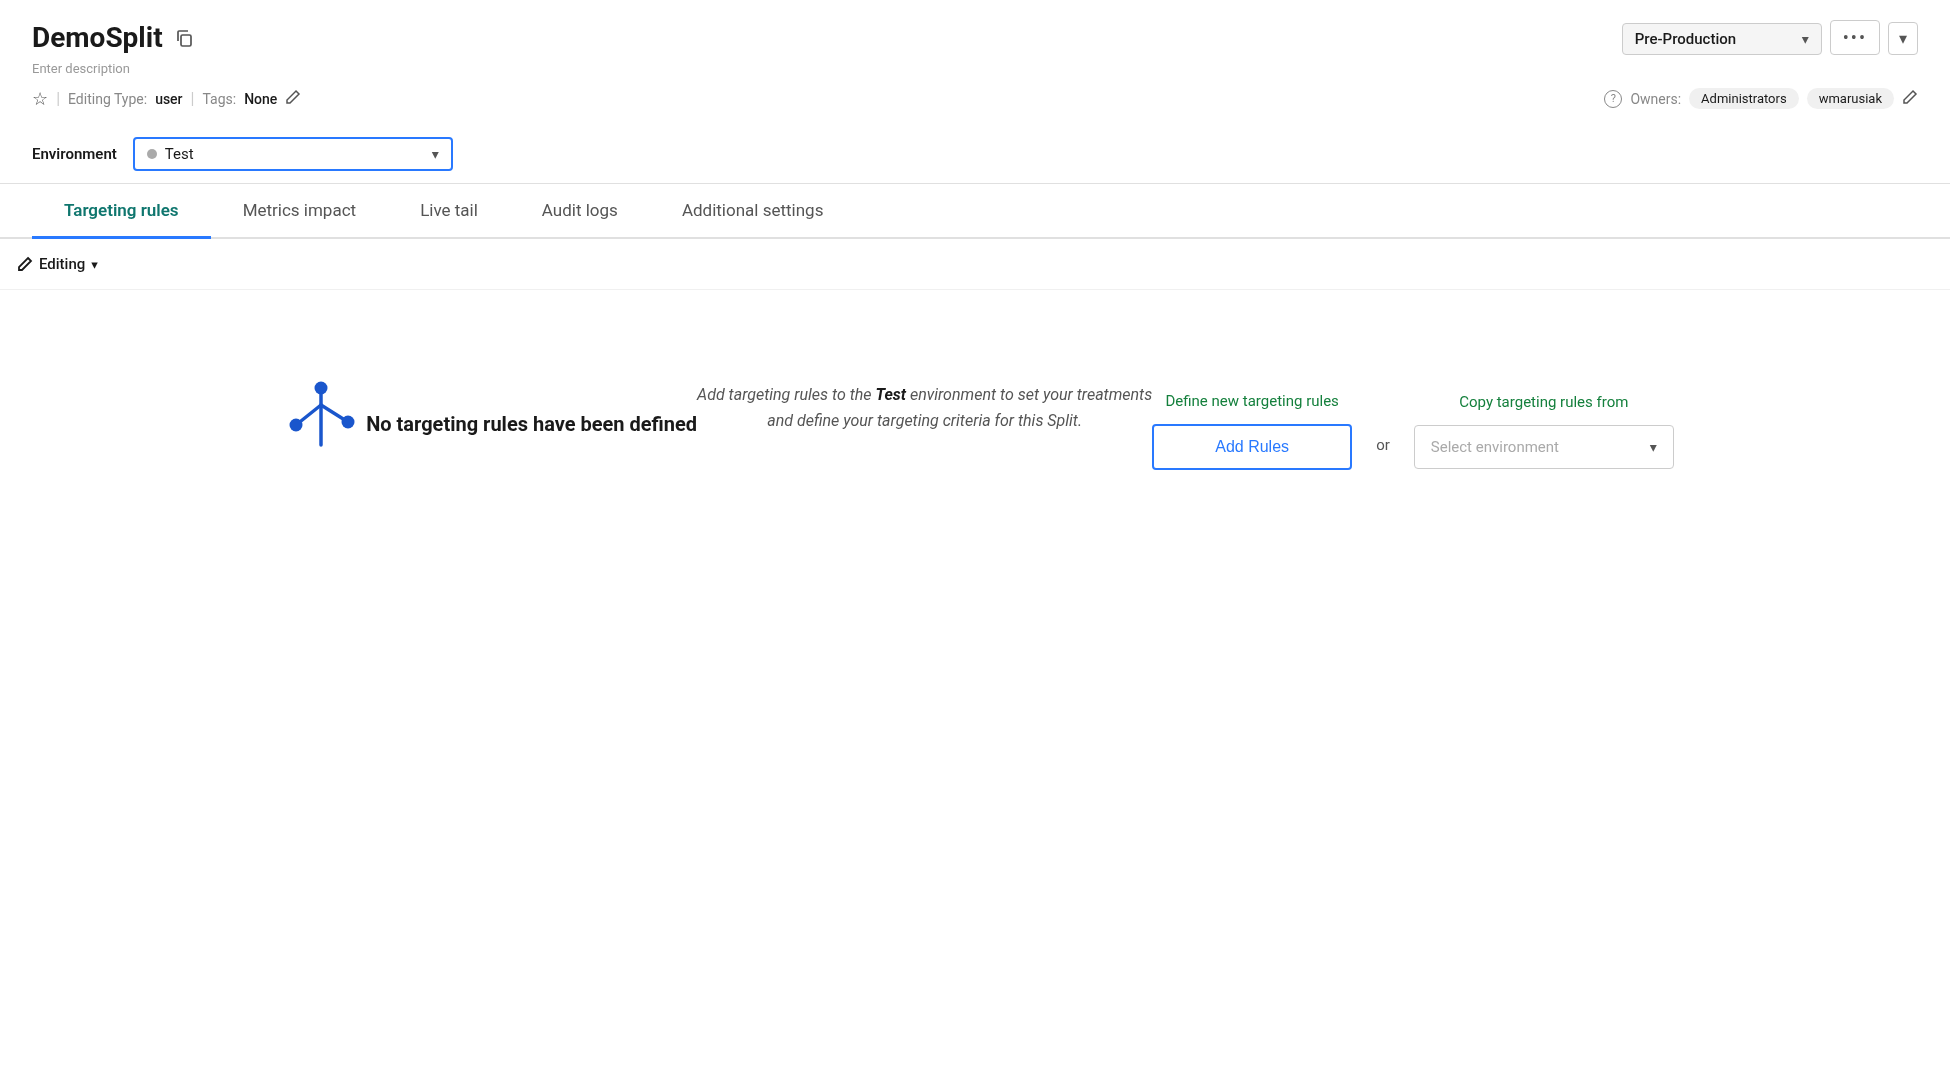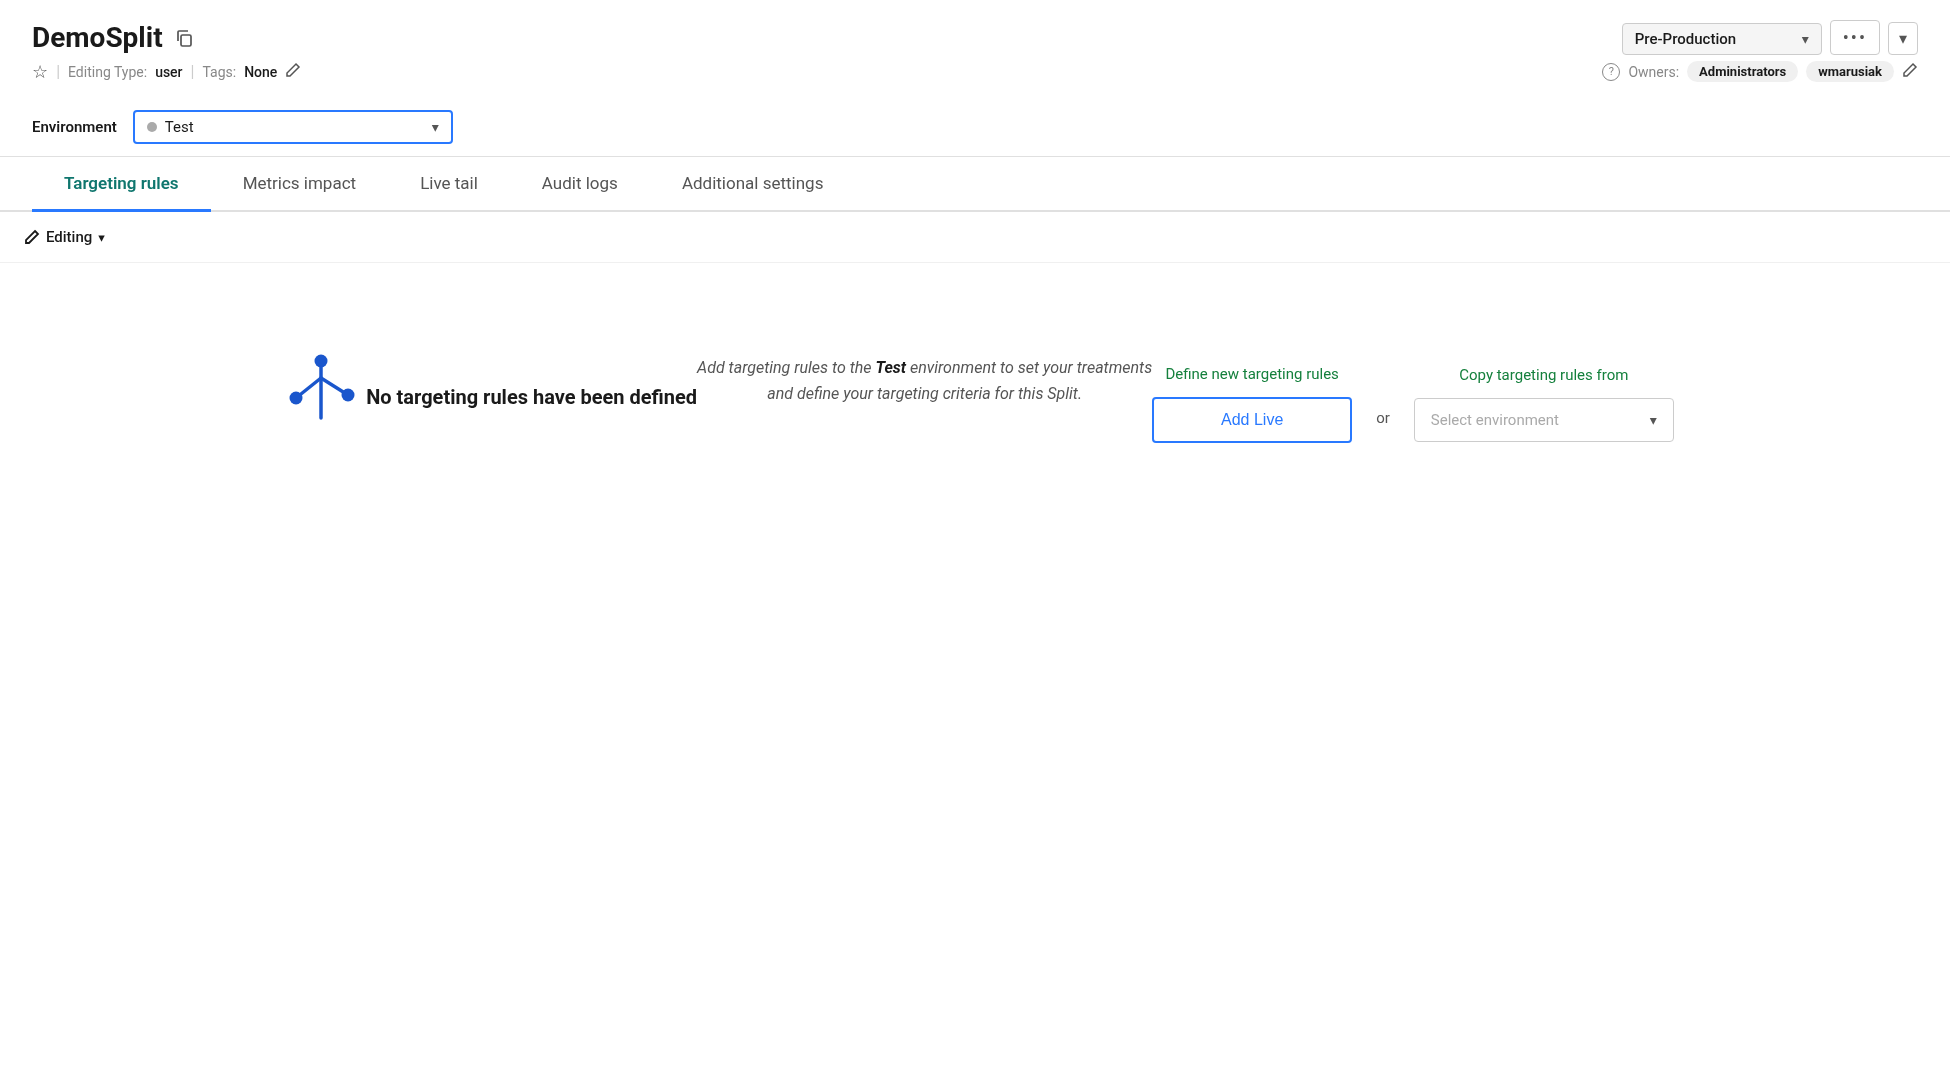--- a/index.html
+++ b/index.html
@@ -166,21 +166,21 @@
     .owners-label {
       color: #888;
     }
 
     .owner-badge {
       background: #f0f0f0;
       border-radius: 20px;
       padding: 3px 12px;
       font-size: 13px;
       color: #1a1a1a;
-      font-weight: 700;
+      font-weight: 400;
     }
 
     .owner-edit-icon {
       cursor: pointer;
       color: #555;
     }
 
     
     .env-selector-row {
       display: flex;
@@ -245,21 +245,21 @@
     .tab-item.active {
       color: #0f766e;
       font-weight: 600;
       border-bottom-color: #2979ff;
     }
 
     
     .editing-bar {
       display: flex;
       align-items: center;
-      padding: 16px 24px;
+      padding: 16px 17px;
       gap: 8px;
       border-bottom: 1px solid #f0f0f0;
     }
 
     .editing-btn {
       display: flex;
       align-items: center;
       gap: 6px;
       font-size: 15px;
       color: #1a1a1a;
@@ -386,20 +386,21 @@
         <span class="env-label">Pre-Production</span>
         <span class="chevron-down">▾</span>
       </div>
       <div class="more-btn">•••</div>
       <div class="expand-btn">
         <span>▾</span>
       </div>
     </div>
   </div>
 
+  <div class="description-row">Enter description</div>
 
   <div class="meta-row">
     <div class="meta-left">
       <span class="star-icon">☆</span>
       <span class="separator">|</span>
       <span class="meta-label">Editing Type:</span>
       <span class="meta-value">user</span>
       <span class="separator">|</span>
       <span class="meta-label">Tags:</span>
       <span class="meta-value">None</span>
@@ -472,21 +473,21 @@
 
   <div class="empty-title">No targeting rules have been defined</div>
 
   <div class="empty-desc">
     <span>Add targeting rules to the </span><strong>Test</strong><span> environment to set your treatments<br>and define your targeting criteria for this Split.</span>
   </div>
 
   <div class="cta-row">
     <div class="cta-section">
       <span class="cta-label">Define new targeting rules</span>
-      <button class="add-rules-btn">Add Live</button>
+      <button class="add-rules-btn">Add Rules</button>
     </div>
     <div class="or-text">or</div>
     <div class="cta-section">
       <span class="cta-label">Copy targeting rules from</span>
       <div class="select-env-box">
         <span>Select environment</span>
         <span class="chevron-down">▾</span>
       </div>
     </div>
   </div>

